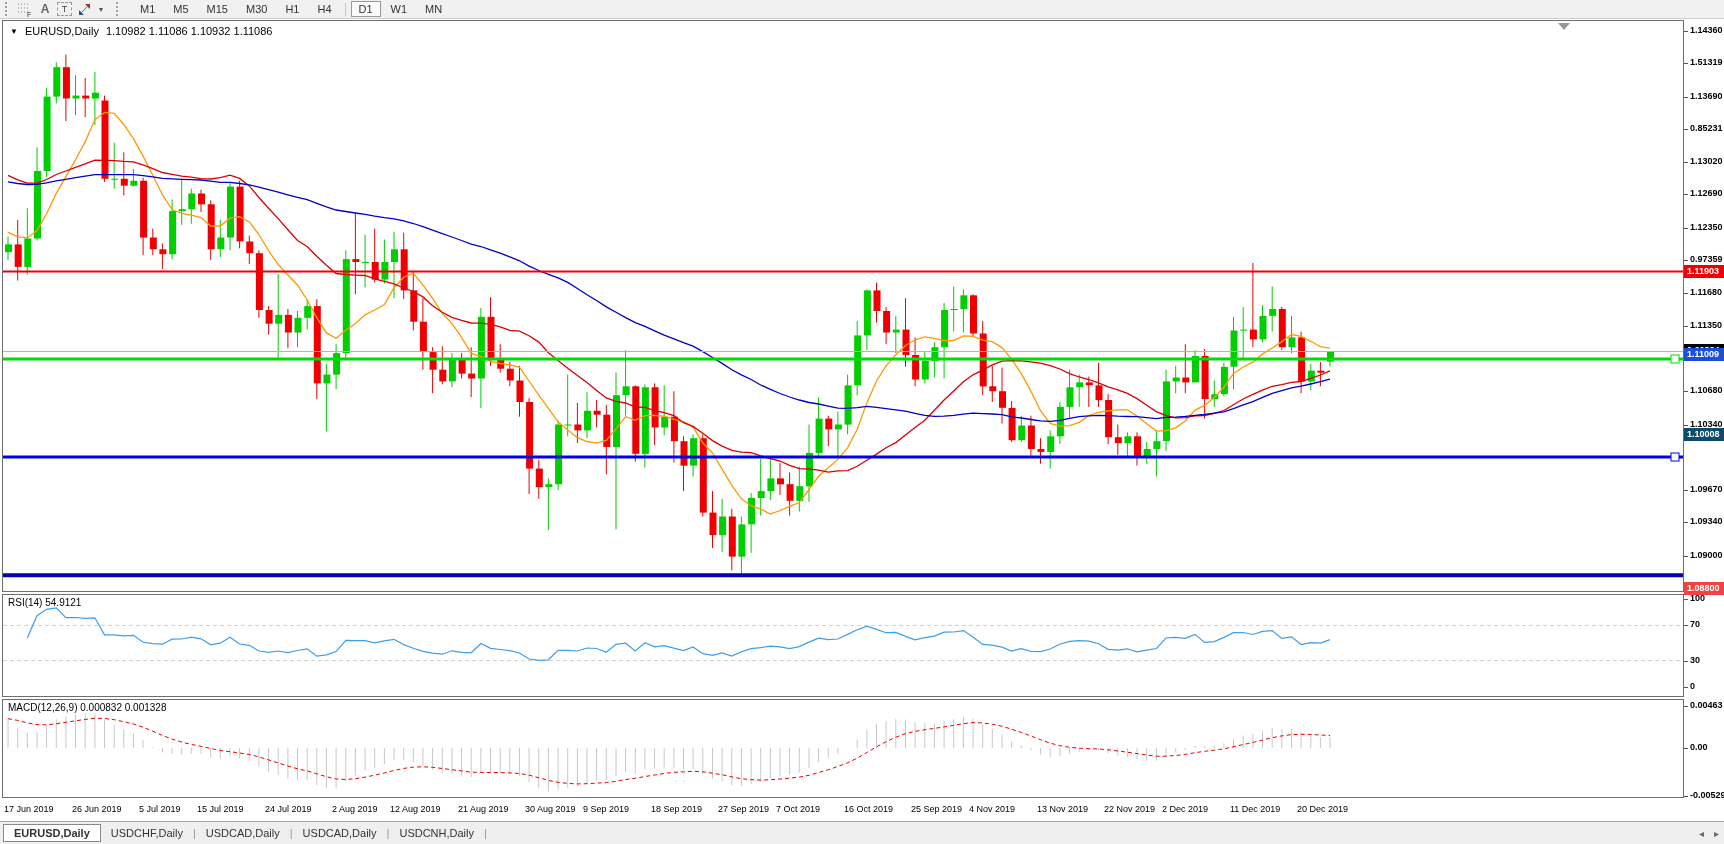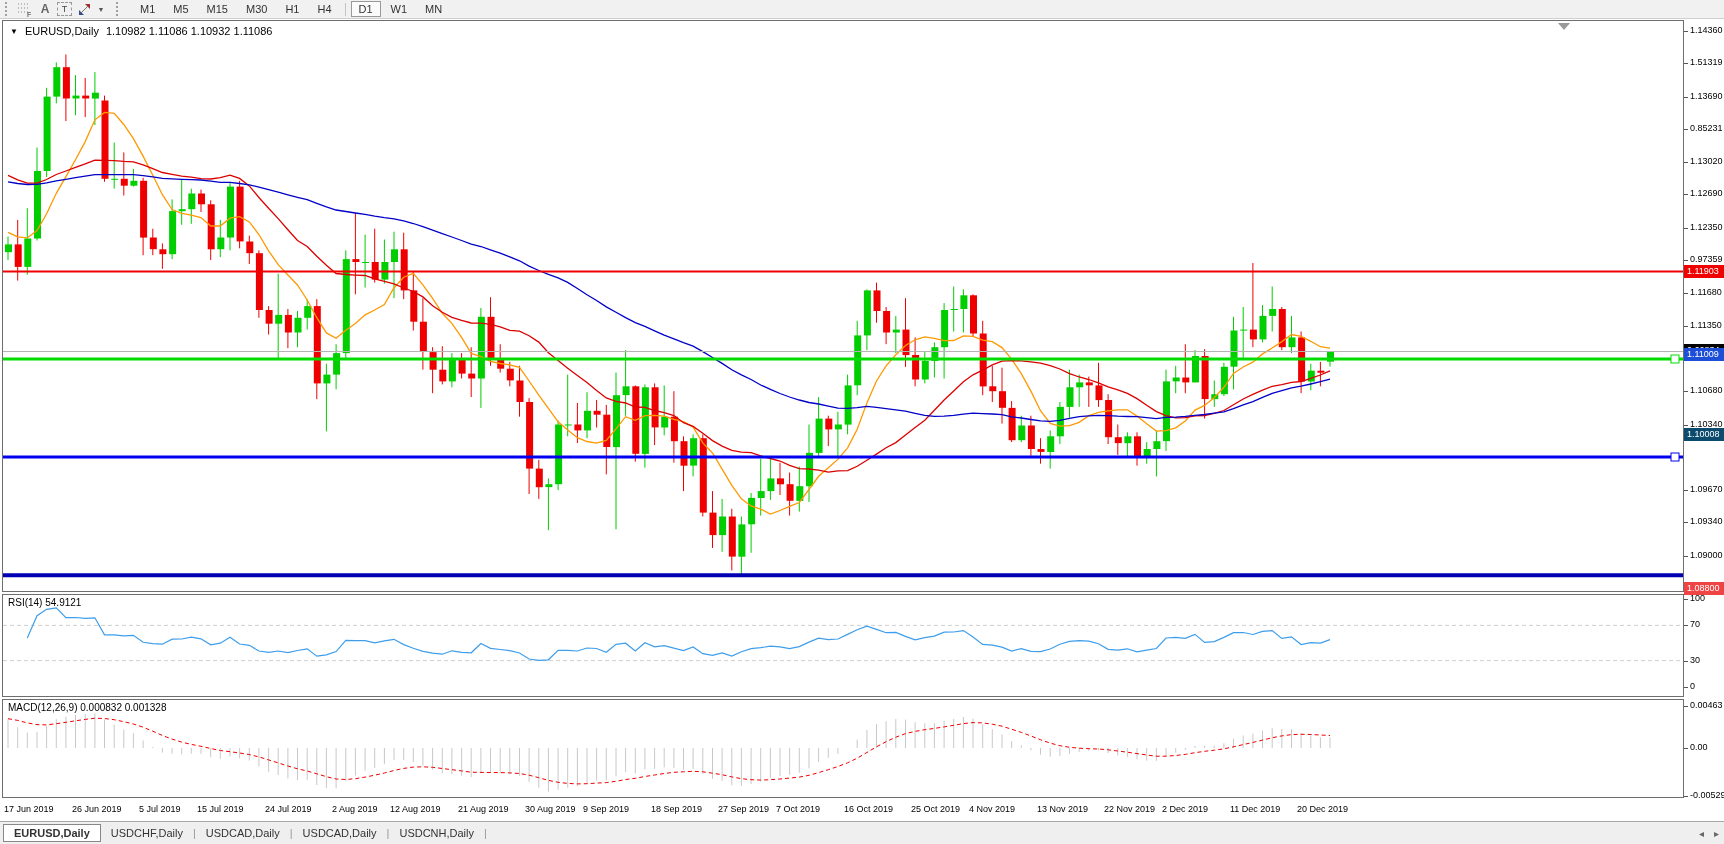--- a/index.html
+++ b/index.html
@@ -17,21 +17,21 @@
   .tfdiv{width:1px;height:13px;background:#c4c4c4;margin:0 4px;}
   
   .panel{position:absolute;left:2px;width:1682px;background:#fff;border:1px solid #6e6e6e;box-sizing:border-box;}
   #main-panel{top:20px;height:572px;}
   #rsi-panel{top:594px;height:103px;}
   #macd-panel{top:699px;height:99px;}
   .chart-title{position:absolute;left:7px;top:4px;font-size:11px;color:#000;display:flex;gap:7px;align-items:center;}
   .dd{font-size:8px;color:#000;cursor:pointer;}
   .panel-label{position:absolute;left:5px;top:2px;font-size:10px;color:#000;}
   
-  #price-axis{position:absolute;left:1684px;top:20px;width:40px;height:780px;background:#fff;font-size:9px;}
+  #price-axis{position:absolute;left:1684px;top:20px;width:40px;height:780px;background:#fff;font-size:9px;font-weight:bold;}
   .ptick{position:absolute;left:6px;color:#000;white-space:nowrap;}
   .pmark{position:absolute;left:0;width:4px;height:1px;background:#555;}
   .plabel{position:absolute;left:0;width:40px;height:13px;line-height:13px;padding-left:3px;box-sizing:border-box;font-size:9px;white-space:nowrap;}
   
   #date-axis{position:absolute;left:2px;top:799px;width:1682px;height:21px;font-size:9px;color:#000;}
   .dlabel{position:absolute;top:5px;white-space:nowrap;}
   
   .tabbar{position:absolute;left:0;top:821px;width:100%;height:23px;background:#efefef;border-top:1px solid #a8a8a8;display:flex;align-items:center;box-sizing:border-box;}
   #tabs{display:flex;align-items:center;margin-left:3px;}
   .tab{font-size:11px;color:#333;padding:3px 10px;cursor:pointer;white-space:nowrap;}
@@ -546,21 +546,21 @@
       <div class="dlabel" style="left:263px">24 Jul 2019</div>
       <div class="dlabel" style="left:330px">2 Aug 2019</div>
       <div class="dlabel" style="left:388px">12 Aug 2019</div>
       <div class="dlabel" style="left:456px">21 Aug 2019</div>
       <div class="dlabel" style="left:523px">30 Aug 2019</div>
       <div class="dlabel" style="left:581px">9 Sep 2019</div>
       <div class="dlabel" style="left:649px">18 Sep 2019</div>
       <div class="dlabel" style="left:716px">27 Sep 2019</div>
       <div class="dlabel" style="left:774px">7 Oct 2019</div>
       <div class="dlabel" style="left:842px">16 Oct 2019</div>
-      <div class="dlabel" style="left:909px">25 Oct 2019</div>
+      <div class="dlabel" style="left:909px">25 Sep 2019</div>
       <div class="dlabel" style="left:967px">4 Nov 2019</div>
       <div class="dlabel" style="left:1035px">13 Nov 2019</div>
       <div class="dlabel" style="left:1102px">22 Nov 2019</div>
       <div class="dlabel" style="left:1160px">2 Dec 2019</div>
       <div class="dlabel" style="left:1228px">11 Dec 2019</div>
       <div class="dlabel" style="left:1295px">20 Dec 2019</div>
     </div>
   <div id="price-axis">
       <div class="pmark" style="top:11px"></div>
       <div class="ptick" style="top:5px">1.14360</div>

